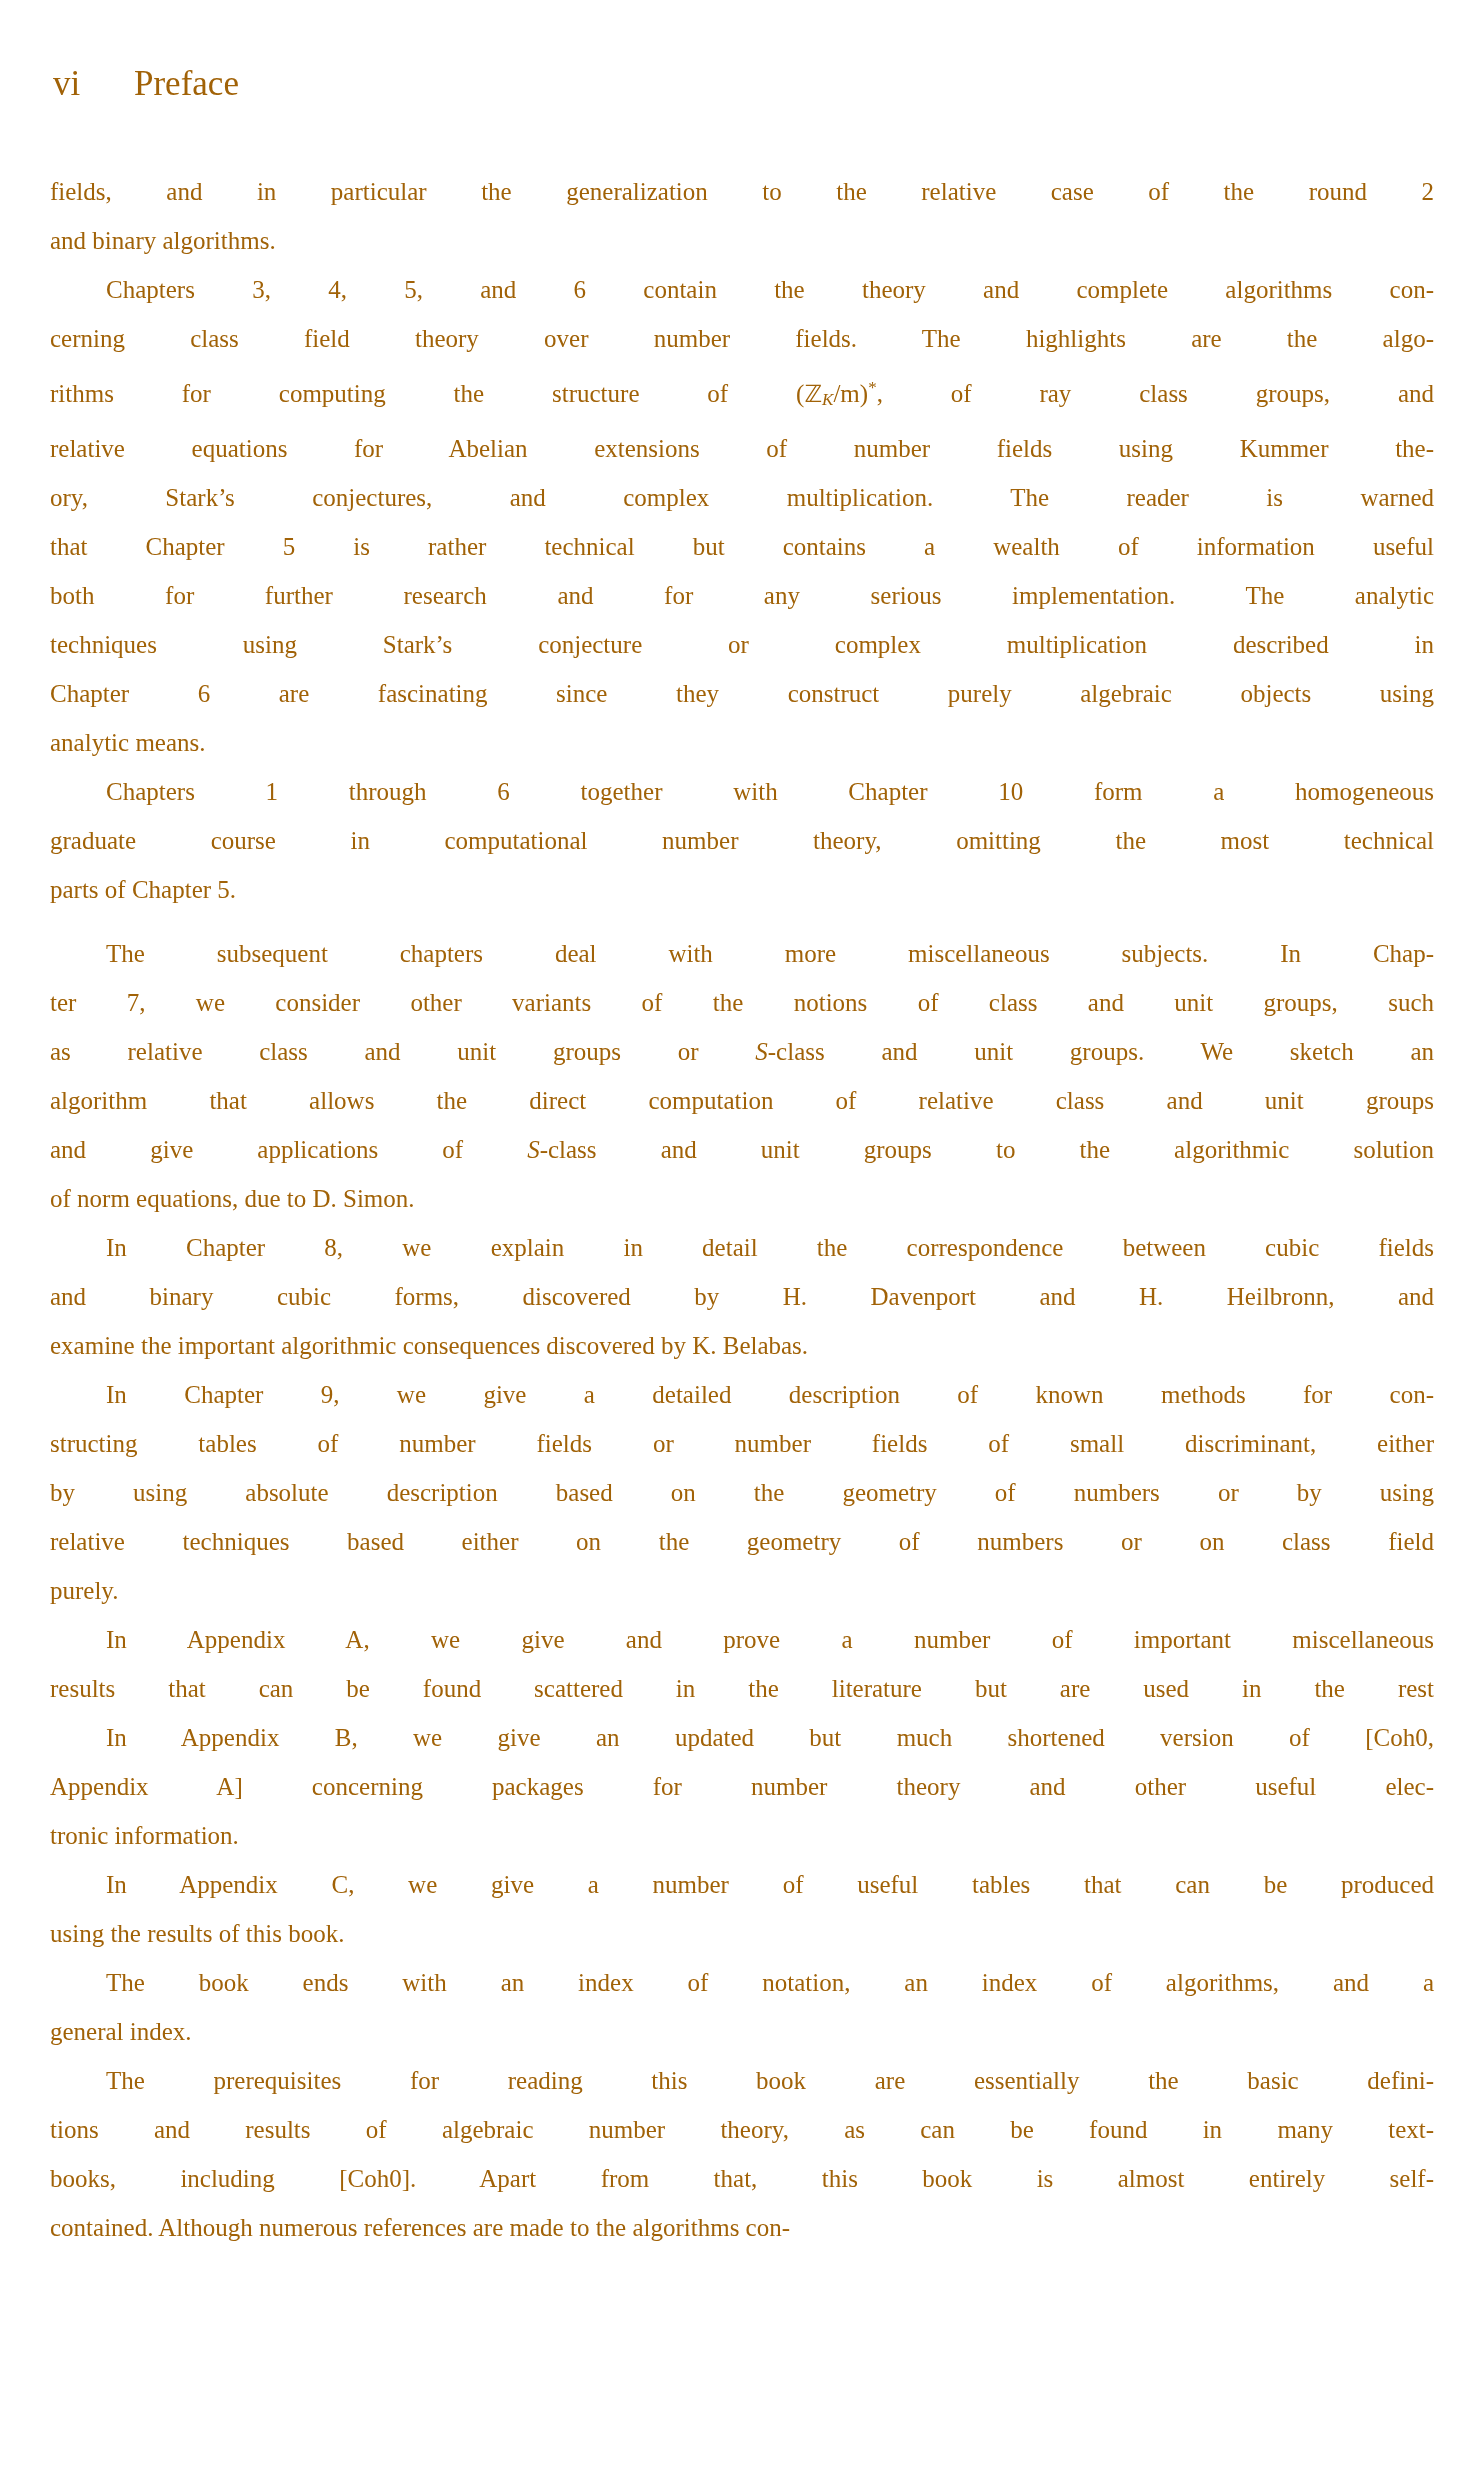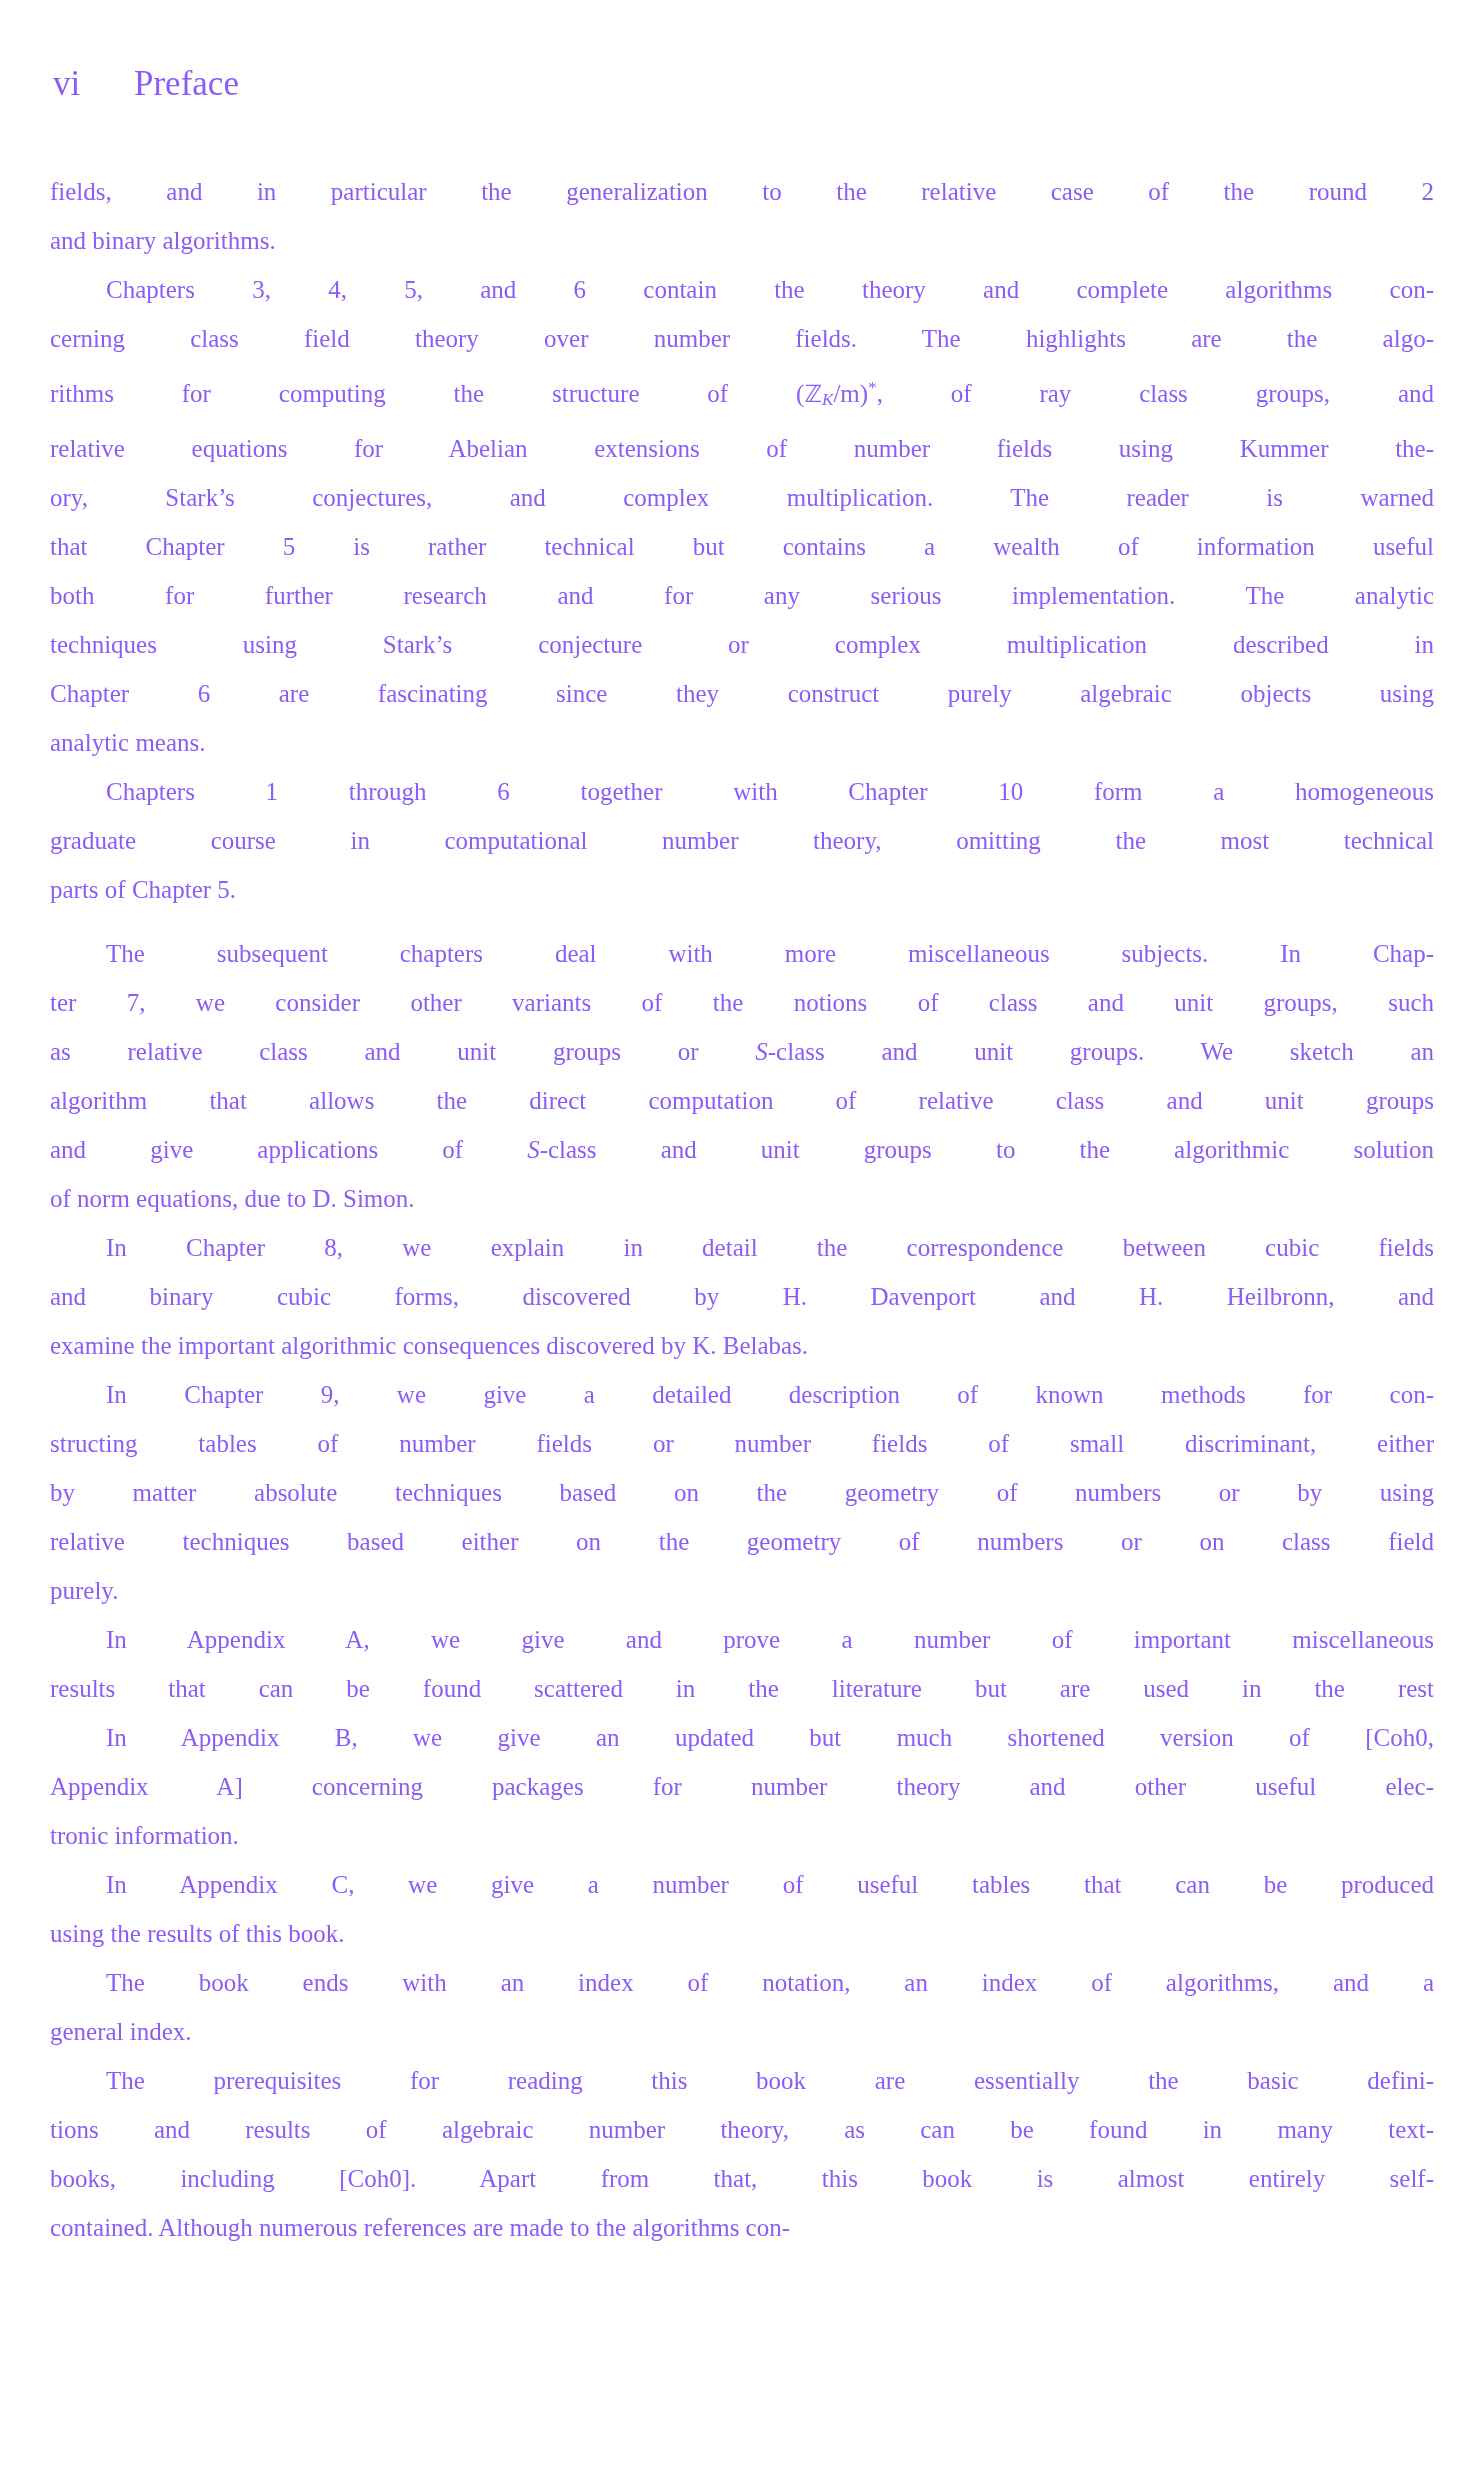--- a/index.html
+++ b/index.html
@@ -5,21 +5,21 @@
   html, body {
     margin: 0;
     padding: 0;
     background: #ffffff;
   }
   .page {
     position: relative;
     width: 1480px;
     height: 2487px;
     background: #ffffff;
-    color: #8b5cf6;
+    color: #a16207;
     font-family: "Liberation Serif", "DejaVu Serif", serif;
     overflow: hidden;
   }
   .page-header {
     position: absolute;
     top: 59px;
     left: 0;
     right: 0;
     height: 49px;
     font-size: 35px;
@@ -114,21 +114,21 @@
         <div class="line last"><span>of norm equations, due to D. Simon.</span></div>
       </div>
       <div class="paragraph">
         <div class="line indent"><span>In Chapter 8, we explain in detail the correspondence between cubic fields</span></div>
         <div class="line"><span>and binary cubic forms, discovered by H. Davenport and H. Heilbronn, and</span></div>
         <div class="line last"><span>examine the important algorithmic consequences discovered by K. Belabas.</span></div>
       </div>
       <div class="paragraph">
         <div class="line indent"><span>In Chapter 9, we give a detailed description of known methods for con-</span></div>
         <div class="line"><span>structing tables of number fields or number fields of small discriminant, either</span></div>
-        <div class="line"><span>by matter absolute techniques based on the geometry of numbers or by using</span></div>
+        <div class="line"><span>by using absolute description based on the geometry of numbers or by using</span></div>
         <div class="line"><span>relative techniques based either on the geometry of numbers or on class field</span></div>
         <div class="line last"><span>purely.</span></div>
       </div>
       <div class="paragraph">
         <div class="line indent"><span>In Appendix A, we give and prove a number of important miscellaneous</span></div>
         <div class="line"><span>results that can be found scattered in the literature but are used in the rest</span></div>
       </div>
       <div class="paragraph">
         <div class="line indent"><span>In Appendix B, we give an updated but much shortened version of [Coh0,</span></div>
         <div class="line"><span>Appendix A] concerning packages for number theory and other useful elec-</span></div>

